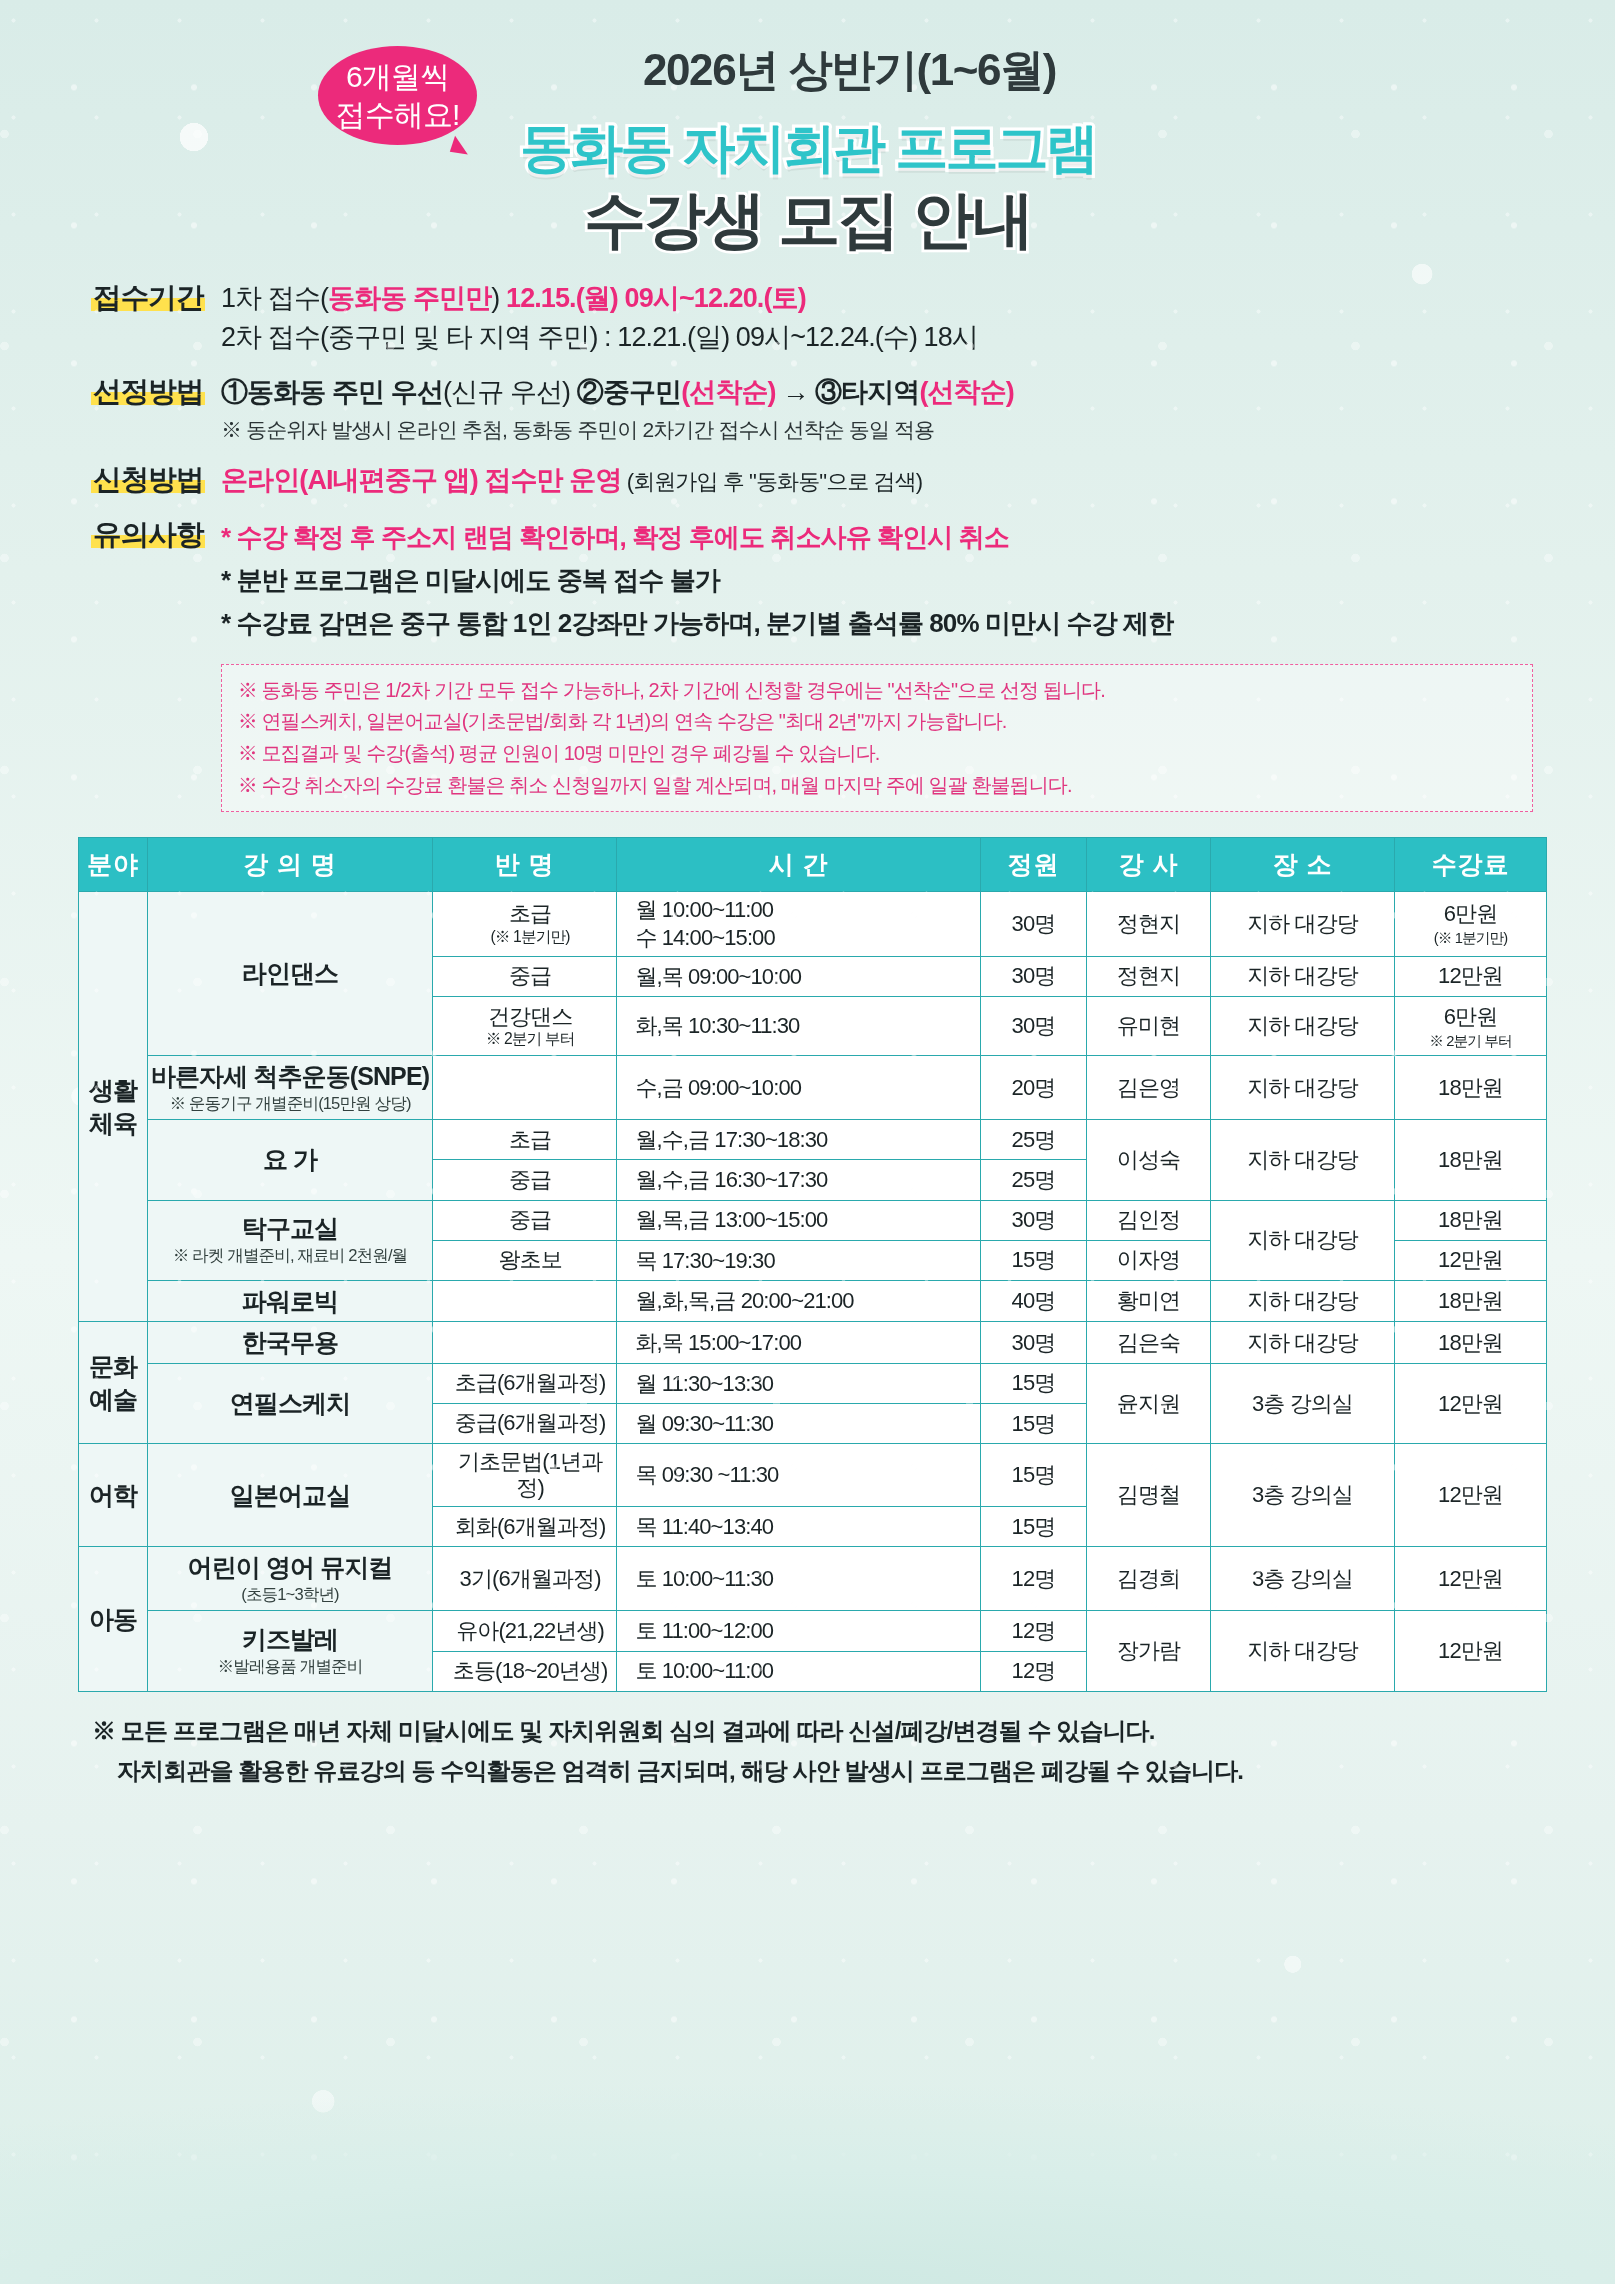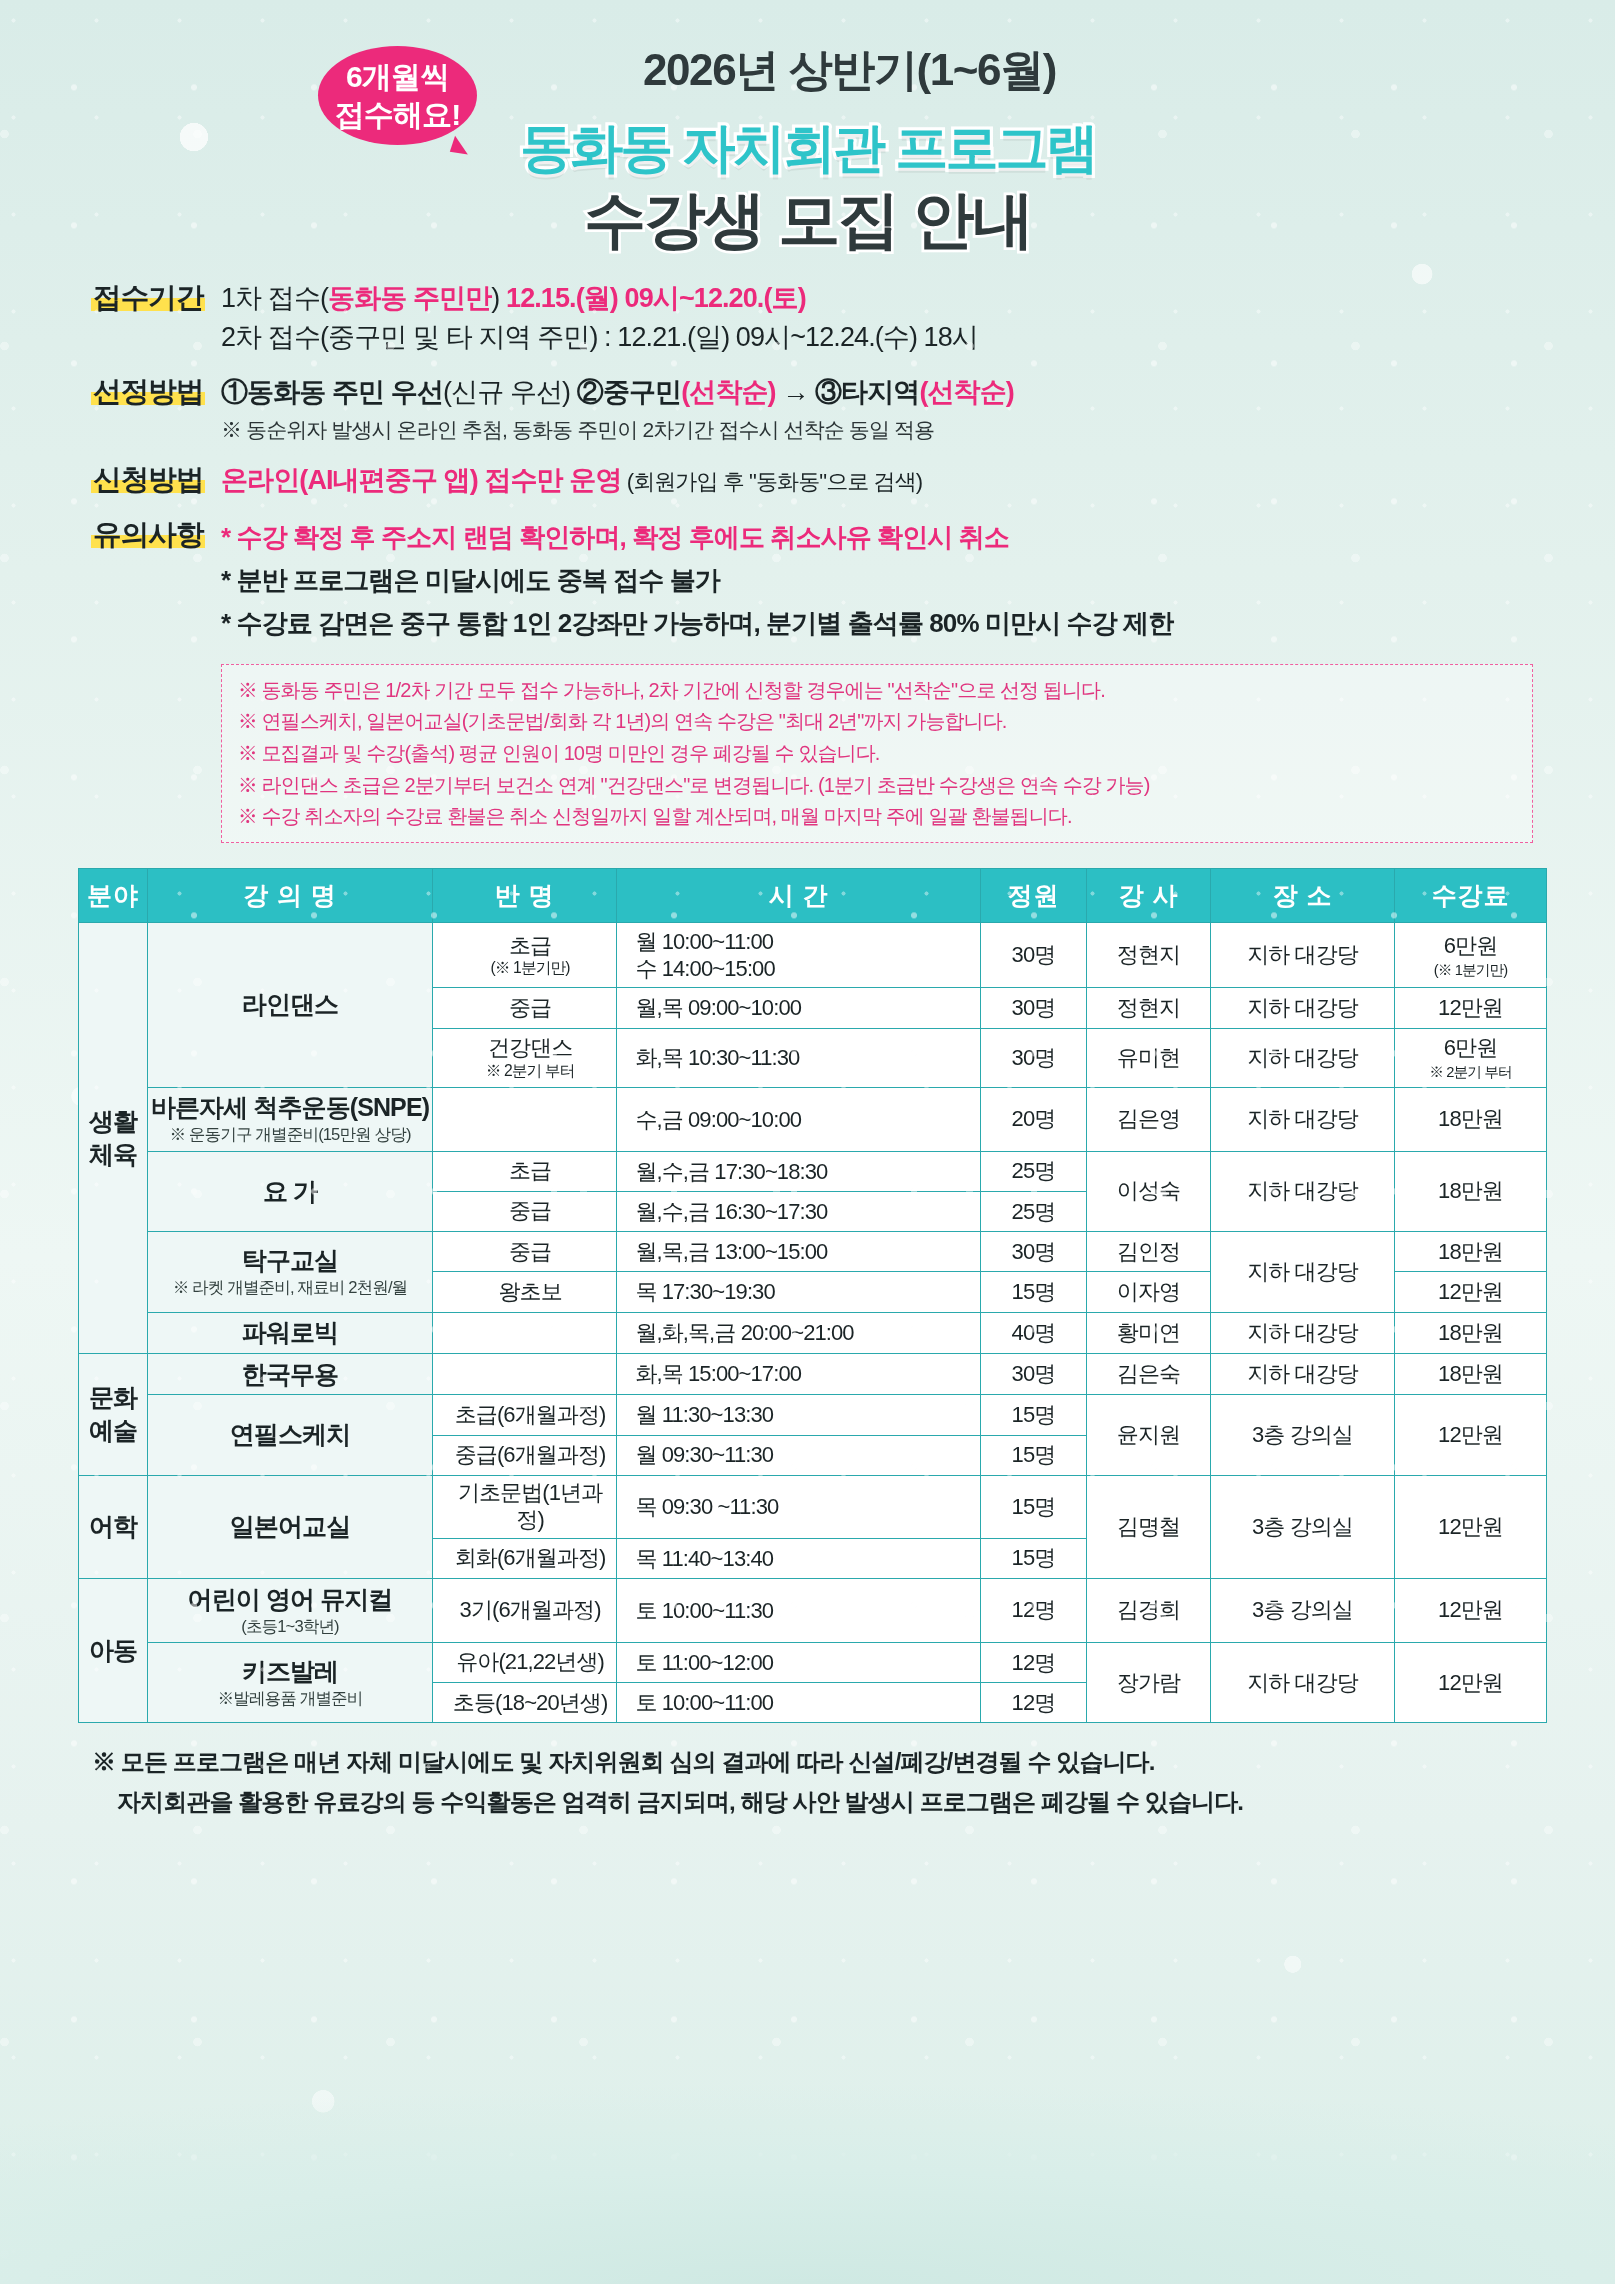--- a/index.html
+++ b/index.html
@@ -42,21 +42,21 @@
     pointer-events:none;
   }
 
   
   .header { position:relative; padding-top: 41px; text-align:center; }
   .bubble {
     position:absolute; left: 318px; top: 46px;
     width: 159px; height: 99px; border-radius: 50%;
     background: #ec2a7b; color:#fff;
     display:flex; flex-direction:column; align-items:center; justify-content:center;
-    font-weight:bold; font-size: 30px; line-height:1.25; letter-spacing:-0.9px;
+    font-weight:normal; font-size: 30px; line-height:1.25; letter-spacing:-0.9px;
   }
   .bubble:after{
     content:""; position:absolute; right: 7.4px; bottom: -10px;
     border-left: 18.4px solid #ec2a7b;
     border-top: 14px solid transparent;
     border-bottom: 3.7px solid transparent;
     transform: rotate(18deg);
   }
   .year-line {
     font-size: 44px; font-weight: bold; color:#2f3a3c; letter-spacing:-1.4px;
@@ -200,21 +200,20 @@
         <div class="first">* 수강 확정 후 주소지 랜덤 확인하며, 확정 후에도 취소사유 확인시 취소</div>
         <div>* 분반 프로그램은 미달시에도 중복 접수 불가</div>
         <div><span>* 수강료 감면은 중구 통합 1인 2강좌만 가능하며, </span><span class="ul">분기별 출석률 80% 미만시 수강 제한</span></div>
       </div>
     </div>
 
     <div class="dashbox" id="dash-notes">
         <p>※ 동화동 주민은 1/2차 기간 모두 접수 가능하나, 2차 기간에 신청할 경우에는 "선착순"으로 선정 됩니다.</p>
         <p>※ 연필스케치, 일본어교실(기초문법/회화 각 1년)의 연속 수강은 "최대 2년"까지 가능합니다.</p>
         <p>※ 모집결과 및 수강(출석) 평균 인원이 10명 미만인 경우 폐강될 수 있습니다.</p>
-        <p>※ 라인댄스 초급은 2분기부터 보건소 연계 "건강댄스"로 변경됩니다. (1분기 초급반 수강생은 연속 수강 가능)</p>
         <p>※ 수강 취소자의 수강료 환불은 취소 신청일까지 일할 계산되며, 매월 마지막 주에 일괄 환불됩니다.</p>
       </div>
   </div>
 
   <div class="table-wrap">
     <table>
       <colgroup>
         <col class="col-area">
           <col class="col-course">
           <col class="col-class">

